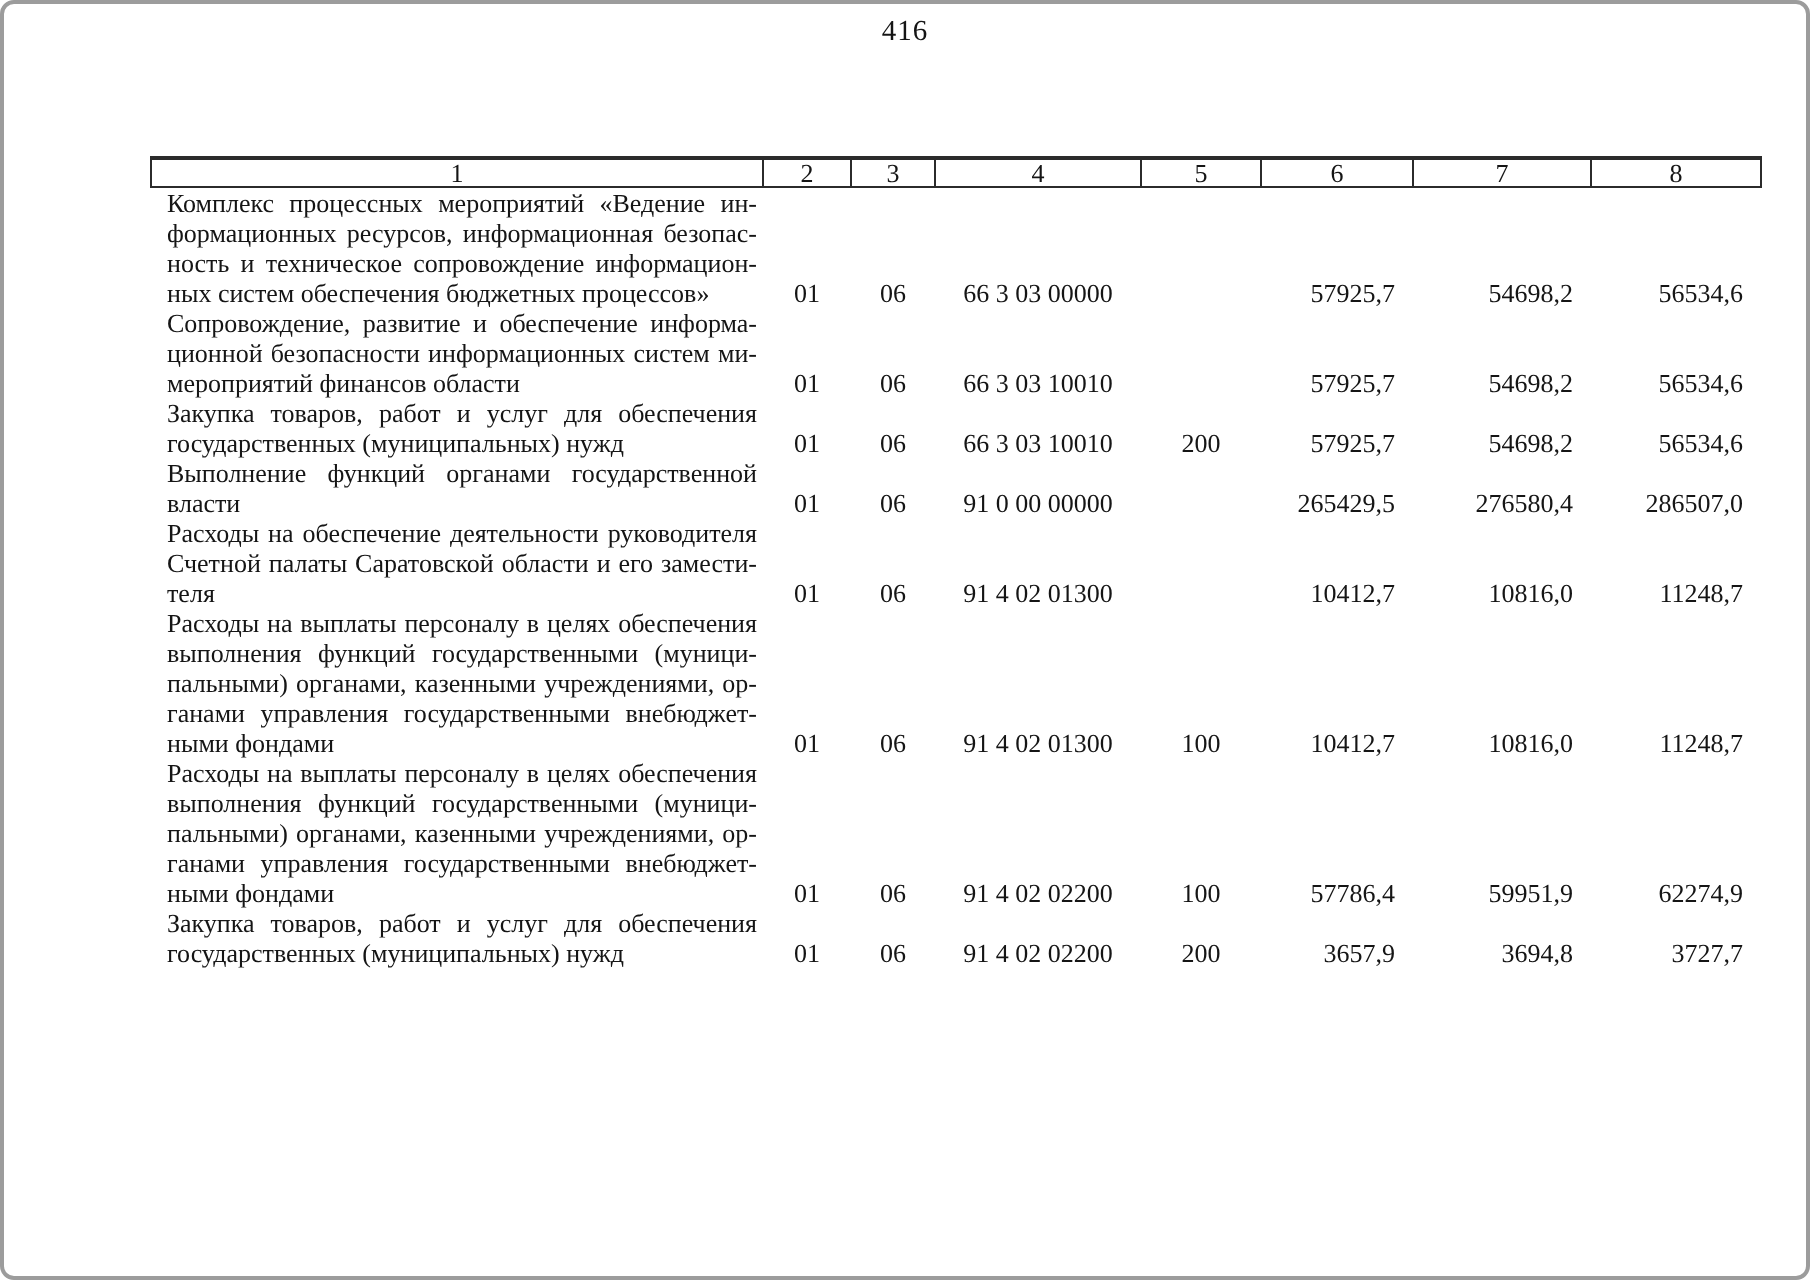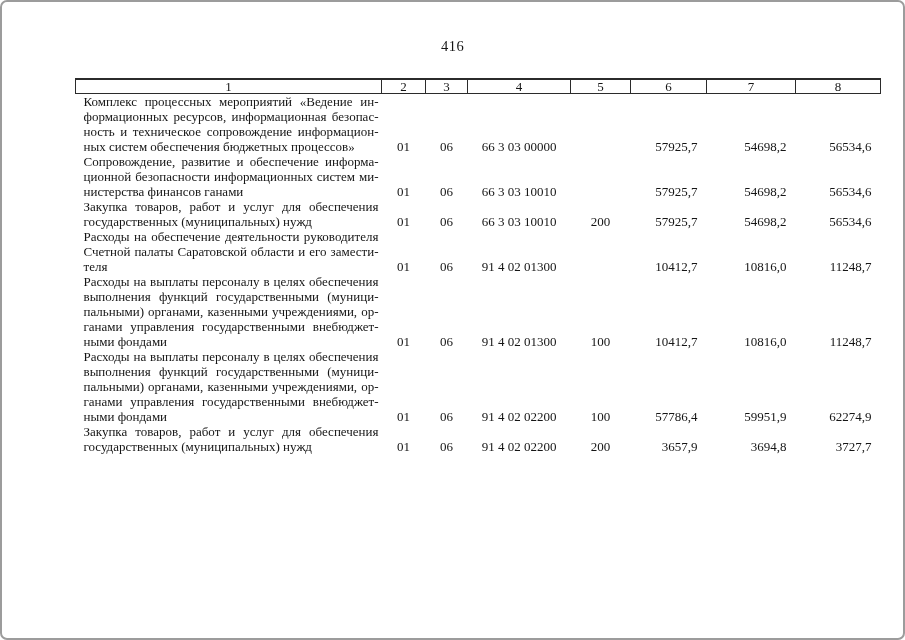--- a/index.html
+++ b/index.html
@@ -15,21 +15,21 @@
   }
   .page-frame {
     position: absolute; inset: 0;
     border: 2px solid #9c9c9c;
     border-radius: 7px;
     box-sizing: border-box;
     pointer-events: none;
   }
   .page-number {
     position: absolute;
-    top: 38px; left: 0; width: 100%;
+    top: 8px; left: 0; width: 100%;
     text-align: center;
     font-size: 14.5px;
     letter-spacing: 0.5px;
   }
   table.budget {
     position: absolute;
     left: 75px; top: 78px;
     width: 805px;
     border-collapse: collapse;
     table-layout: fixed;
@@ -99,21 +99,21 @@
         <td class="c4">66 3 03 00000</td>
         <td class="c5"></td>
         <td class="c6">57925,7</td>
         <td class="c7">54698,2</td>
         <td class="c8">56534,6</td>
       </tr>
       <tr>
         <td class="c1">
           <div class="l">Сопровождение, развитие и обеспечение информа-</div>
           <div class="l">ционной безопасности информационных систем ми-</div>
-          <div class="l last">нистерства финансов ганами</div>
+          <div class="l last">мероприятий финансов области</div>
         </td>
         <td class="c2">01</td>
         <td class="c3">06</td>
         <td class="c4">66 3 03 10010</td>
         <td class="c5"></td>
         <td class="c6">57925,7</td>
         <td class="c7">54698,2</td>
         <td class="c8">56534,6</td>
       </tr>
       <tr>
@@ -124,20 +124,33 @@
         <td class="c2">01</td>
         <td class="c3">06</td>
         <td class="c4">66 3 03 10010</td>
         <td class="c5">200</td>
         <td class="c6">57925,7</td>
         <td class="c7">54698,2</td>
         <td class="c8">56534,6</td>
       </tr>
       <tr>
         <td class="c1">
+          <div class="l">Выполнение функций органами государственной</div>
+          <div class="l last">власти</div>
+        </td>
+        <td class="c2">01</td>
+        <td class="c3">06</td>
+        <td class="c4">91 0 00 00000</td>
+        <td class="c5"></td>
+        <td class="c6">265429,5</td>
+        <td class="c7">276580,4</td>
+        <td class="c8">286507,0</td>
+      </tr>
+      <tr>
+        <td class="c1">
           <div class="l">Расходы на обеспечение деятельности руководителя</div>
           <div class="l">Счетной палаты Саратовской области и его замести-</div>
           <div class="l last">теля</div>
         </td>
         <td class="c2">01</td>
         <td class="c3">06</td>
         <td class="c4">91 4 02 01300</td>
         <td class="c5"></td>
         <td class="c6">10412,7</td>
         <td class="c7">10816,0</td>

